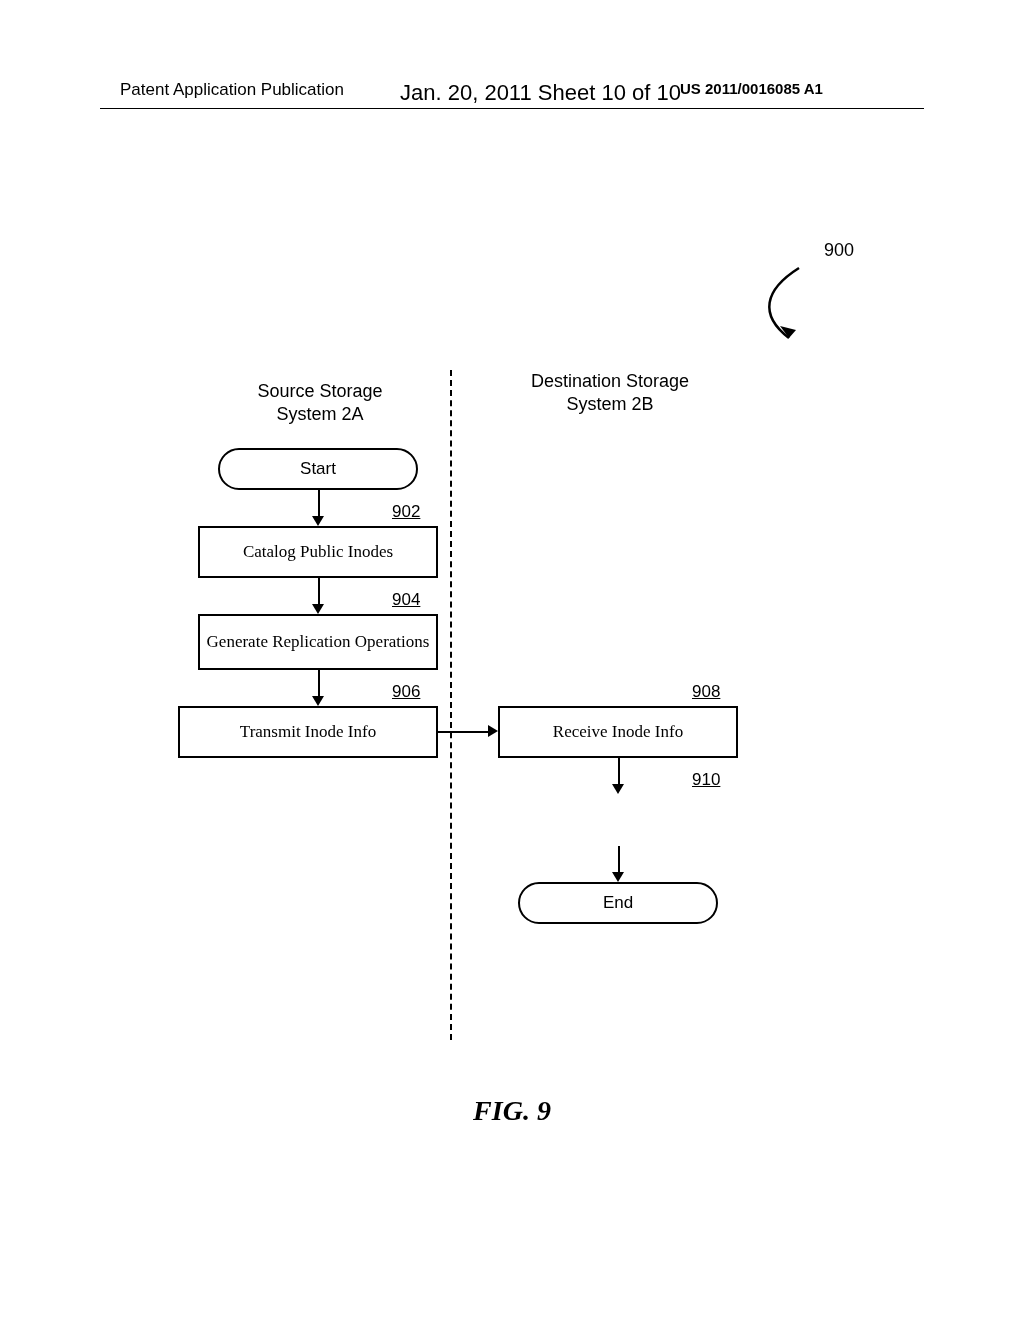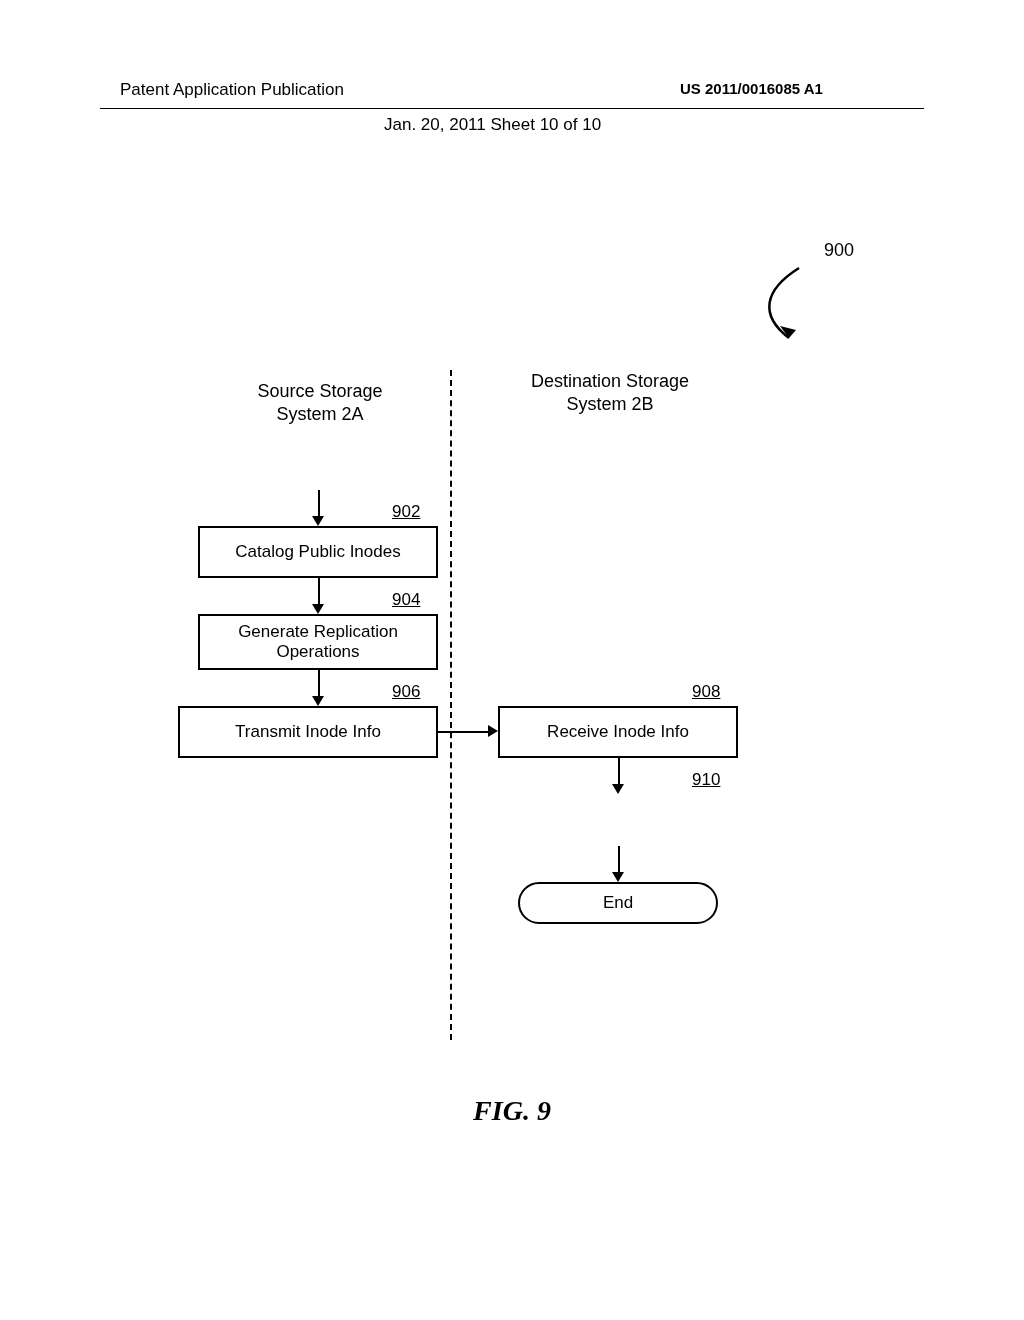--- a/index.html
+++ b/index.html
@@ -23,23 +23,22 @@
     width: 1024px;
     height: 30px;
   }
   .header-left {
     position: absolute;
     left: 120px;
     font-size: 17px;
   }
   .header-center {
     position: absolute;
-    left: 384px;
-    font-size: 17px;
-    margin-top: 35px;
+    left: 400px;
+    font-size: 22px;
   }
   .header-right {
     position: absolute;
     left: 680px;
     font-size: 15px;
     font-weight: bold;
   }
   .header-rule {
     position: absolute;
     top: 108px;
@@ -92,24 +91,24 @@
   }
 
   
   .box {
     position: absolute;
     border: 2px solid #000;
     font-size: 17px;
     display: flex;
     align-items: center;
     justify-content: center;
-    text-align: center;
     padding: 4px 6px;
     box-sizing: border-box;
     background: #fff;
+    font-family: Liberation Serif, serif;
   }
   .box-num {
     position: absolute;
     font-size: 17px;
     text-decoration: underline;
   }
 
   
   .terminator {
     position: absolute;
@@ -185,20 +184,23 @@
       <span>Source Storage</span><br>
       <span>System 2A</span>
     </div>
     <div class="col-title" style="top:170px; left:400px; width:220px;">
       <span>Destination Storage</span><br>
       <span>System 2B</span>
     </div>
 
     <div class="divider" style="top:170px; left:350px; height:670px;"></div>
 
+    <div class="terminator" style="top:248px; left:118px; width:200px; height:42px;">
+      <span>Start</span>
+    </div>
 
     <div class="v-arrow-line" style="top:290px; left:218px; height:26px;"></div>
     <div class="arrow-head-down" style="top:316px; left:212px;"></div>
 
     <div class="box-num" style="top:302px; left:292px;">902</div>
     <div class="box" style="top:326px; left:98px; width:240px; height:52px;">
       <span>Catalog Public Inodes</span>
     </div>
 
     <div class="v-arrow-line" style="top:378px; left:218px; height:26px;"></div>

